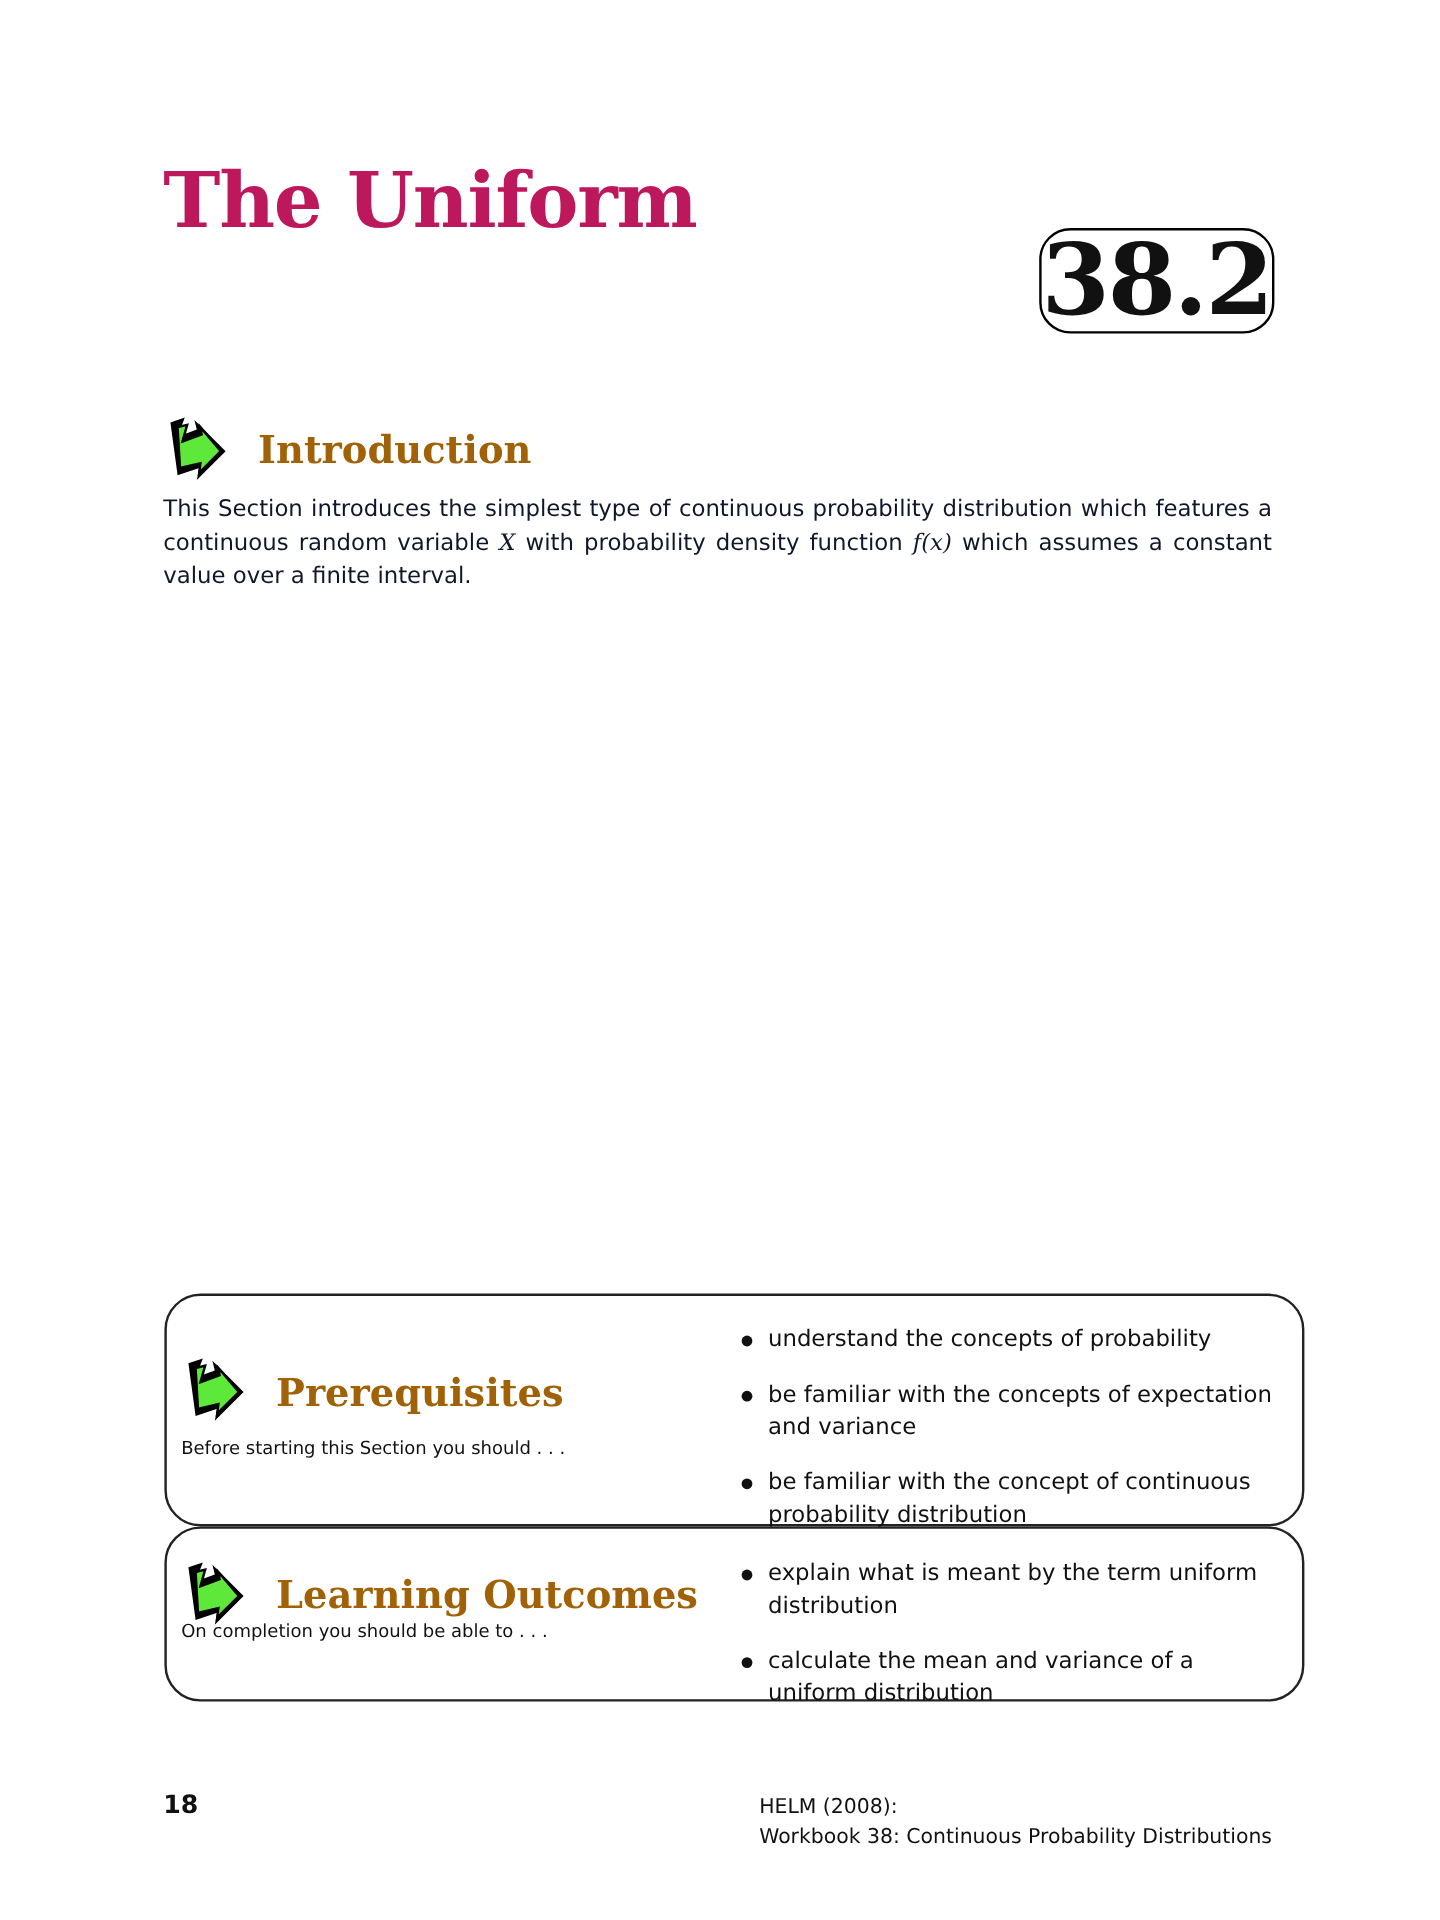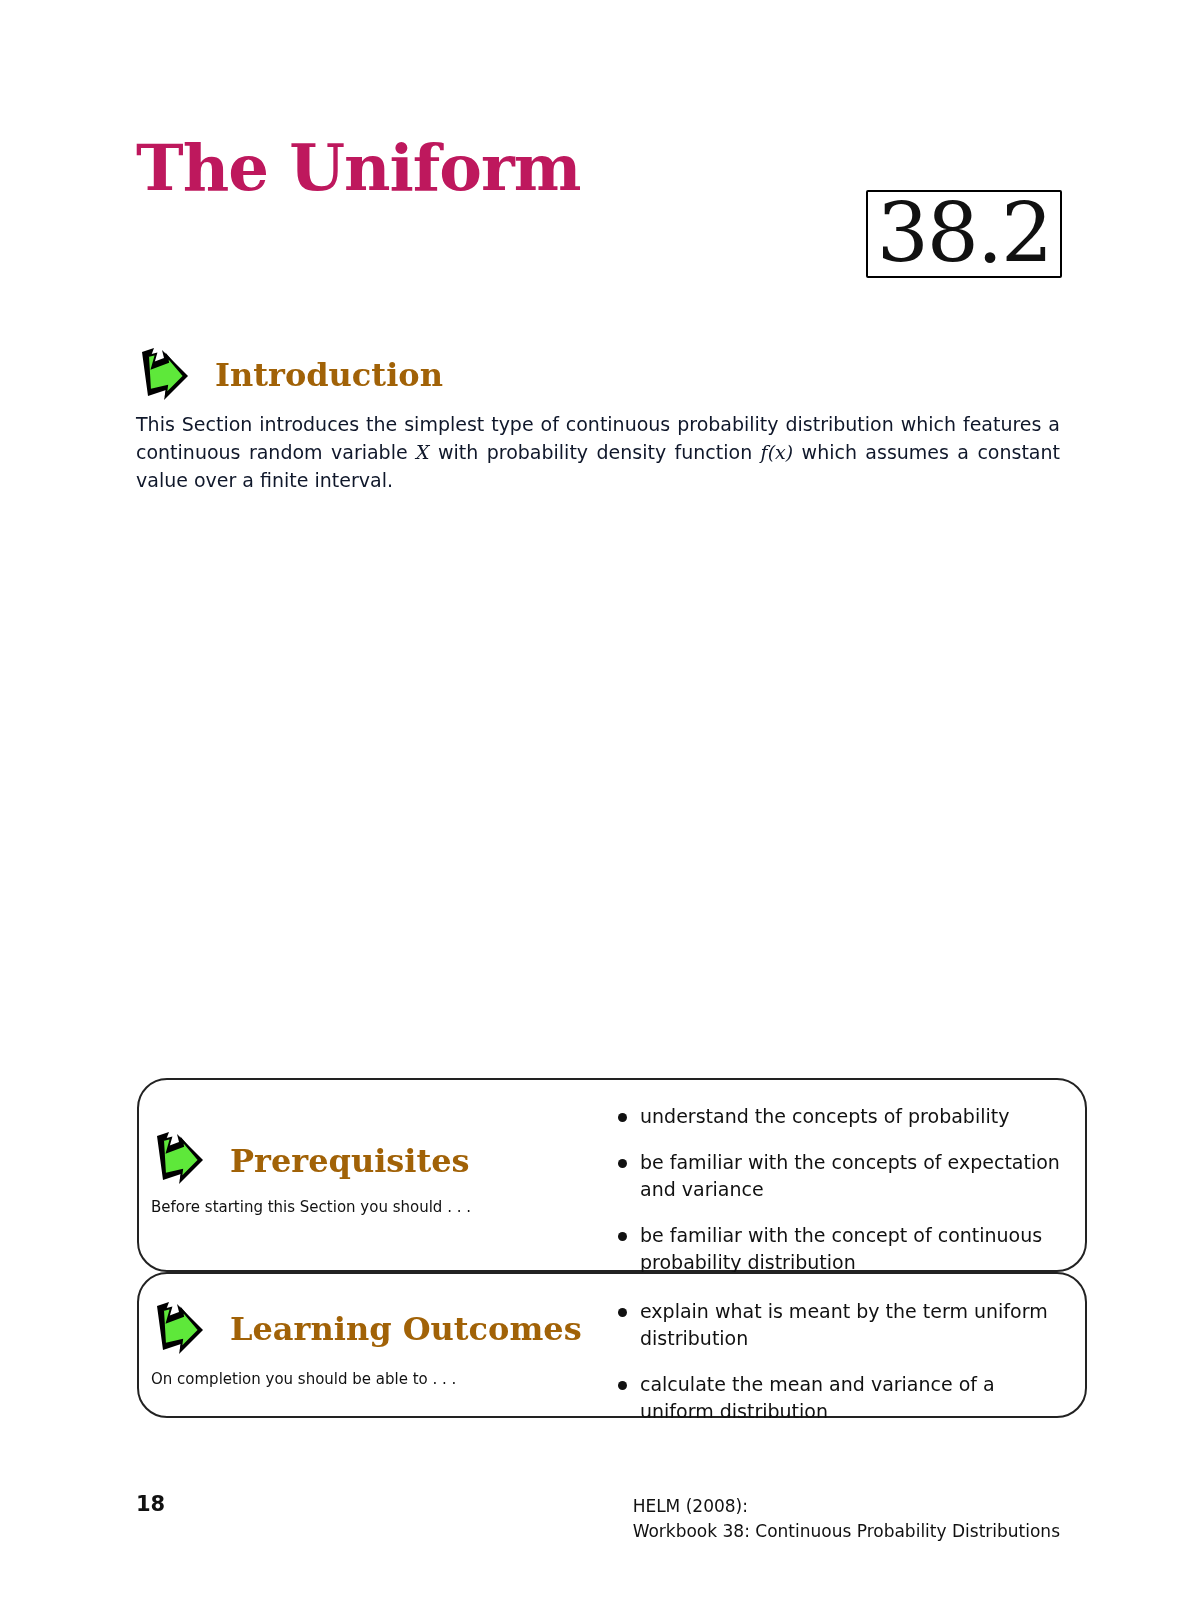--- a/index.html
+++ b/index.html
@@ -8,23 +8,23 @@
     font-family: "DejaVu Sans", sans-serif; color: #111;
     overflow: hidden;
   }
   .title {
     position: absolute; left: 136px; top: 128px;
     font-family: "DejaVu Serif", serif; font-weight: bold;
     font-size: 64px; line-height: 80px; letter-spacing: -1px; color: #be185d;
   }
   .section-num {
     position: absolute; left: 866px; top: 190px; width: 192px; height: 84px;
-    border: 2px solid #000; border-radius: 2px;
-    font-family: "DejaVu Serif", serif; font-weight: normal;
-    font-size: 82px; line-height: 84px; text-align: center; letter-spacing: -2px;
+    border: 2px solid #000; border-radius: 26px;
+    font-family: "DejaVu Serif", serif; font-weight: bold;
+    font-size: 82px; line-height: 84px; text-align: left; letter-spacing: -2px;
   }
   .arrow-icon { position: absolute; width: 58px; height: 56px; }
   .h2 {
     position: absolute; font-family: "DejaVu Serif", serif; font-weight: bold;
     font-size: 32px; color: #a16207;
   }
   .intro-body {
     position: absolute; left: 136px; top: 410px; width: 924px;
     font-size: 19px; line-height: 28px; text-align: justify; color: #0f172a;
   }
@@ -87,21 +87,21 @@
   <li style="margin-bottom:19px">understand the concepts of probability</li>
   <li style="margin-bottom:19px">be familiar with the concepts of expectation and variance</li>
   <li>be familiar with the concept of continuous probability distribution</li>
 </ul>
 
 <div class="box" style="top:1272px;height:142px">
   <svg class="arrow-icon" style="left:10px;top:26px" viewBox="0 0 58 56">
       <use href="#arrowglyph"></use>
     </svg>
   <div class="h2" style="left:91px;top:36px">Learning Outcomes</div>
-  <div class="box-sub" style="left:12px;top:96px">On completion you should be able to . . .</div>
+  <div class="box-sub" style="left:12px;top:76px">On completion you should be able to . . .</div>
 </div>
 <ul class="bullets" style="top:1282px">
   <li style="margin-bottom:19px">explain what is meant by the term uniform distribution</li>
   <li>calculate the mean and variance of a uniform distribution</li>
 </ul>
 
 <div class="footer-page">18</div>
 <div class="footer-ref">
   <div>HELM (2008):</div>
   <div>Workbook 38: Continuous Probability Distributions</div>

